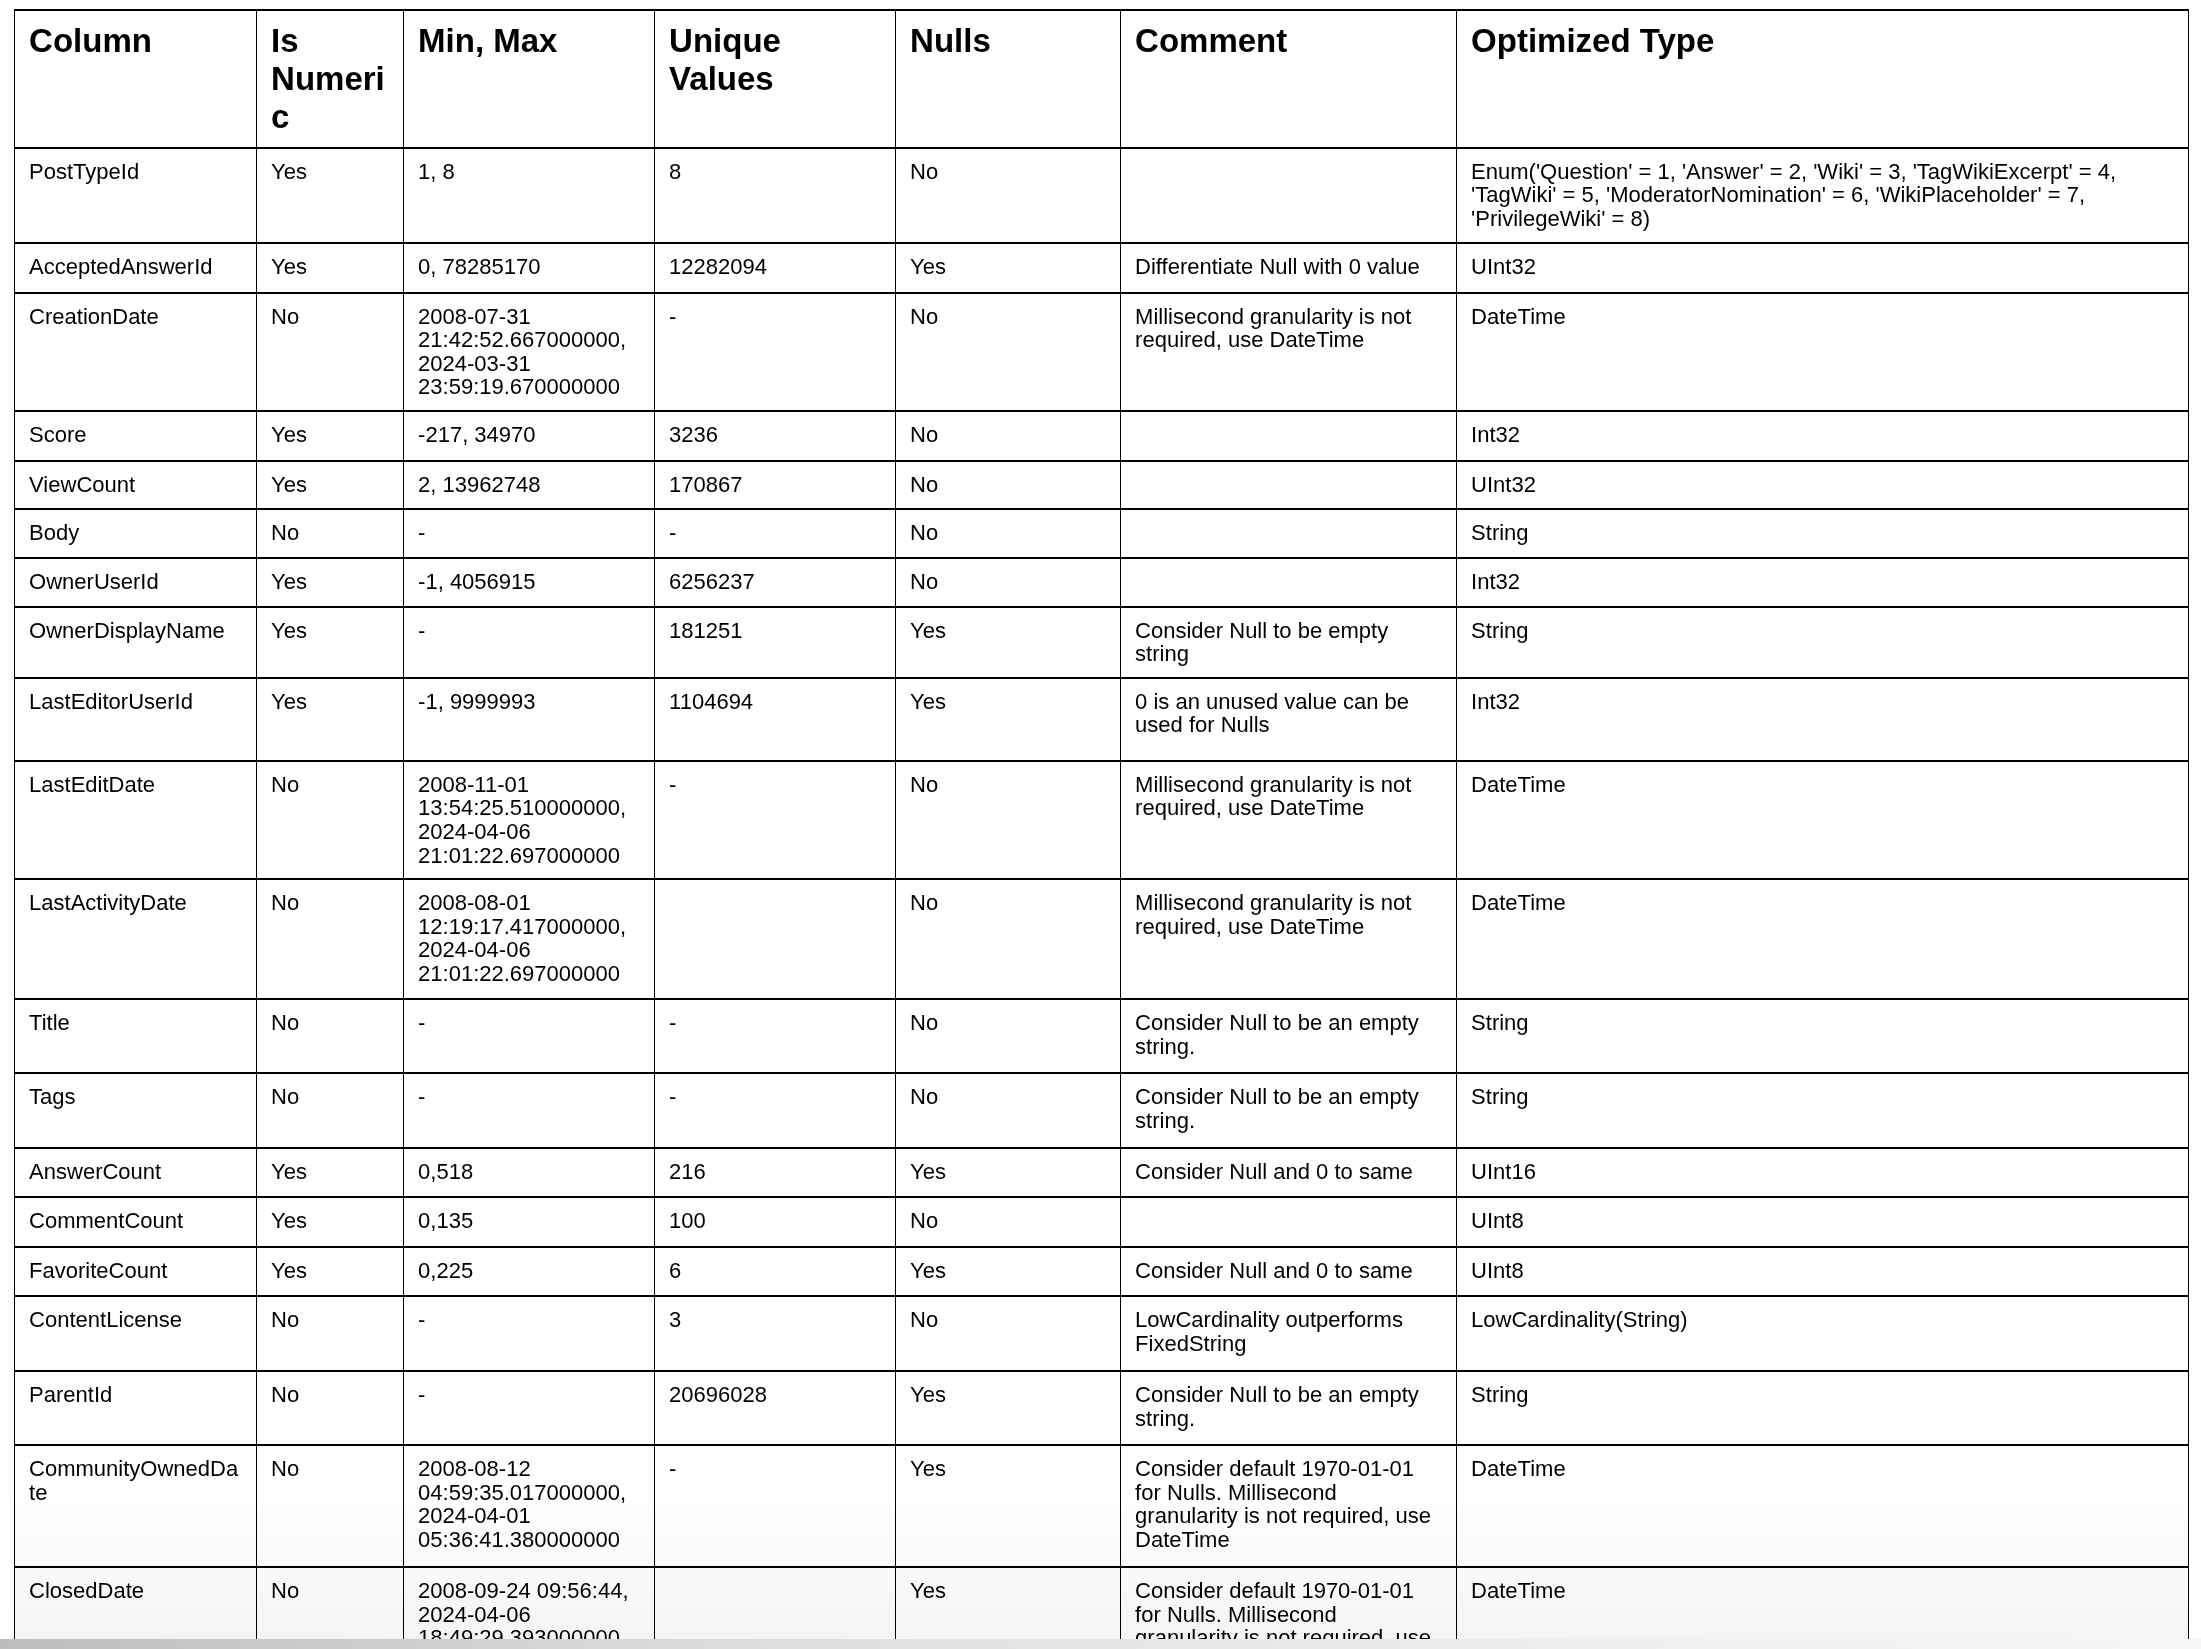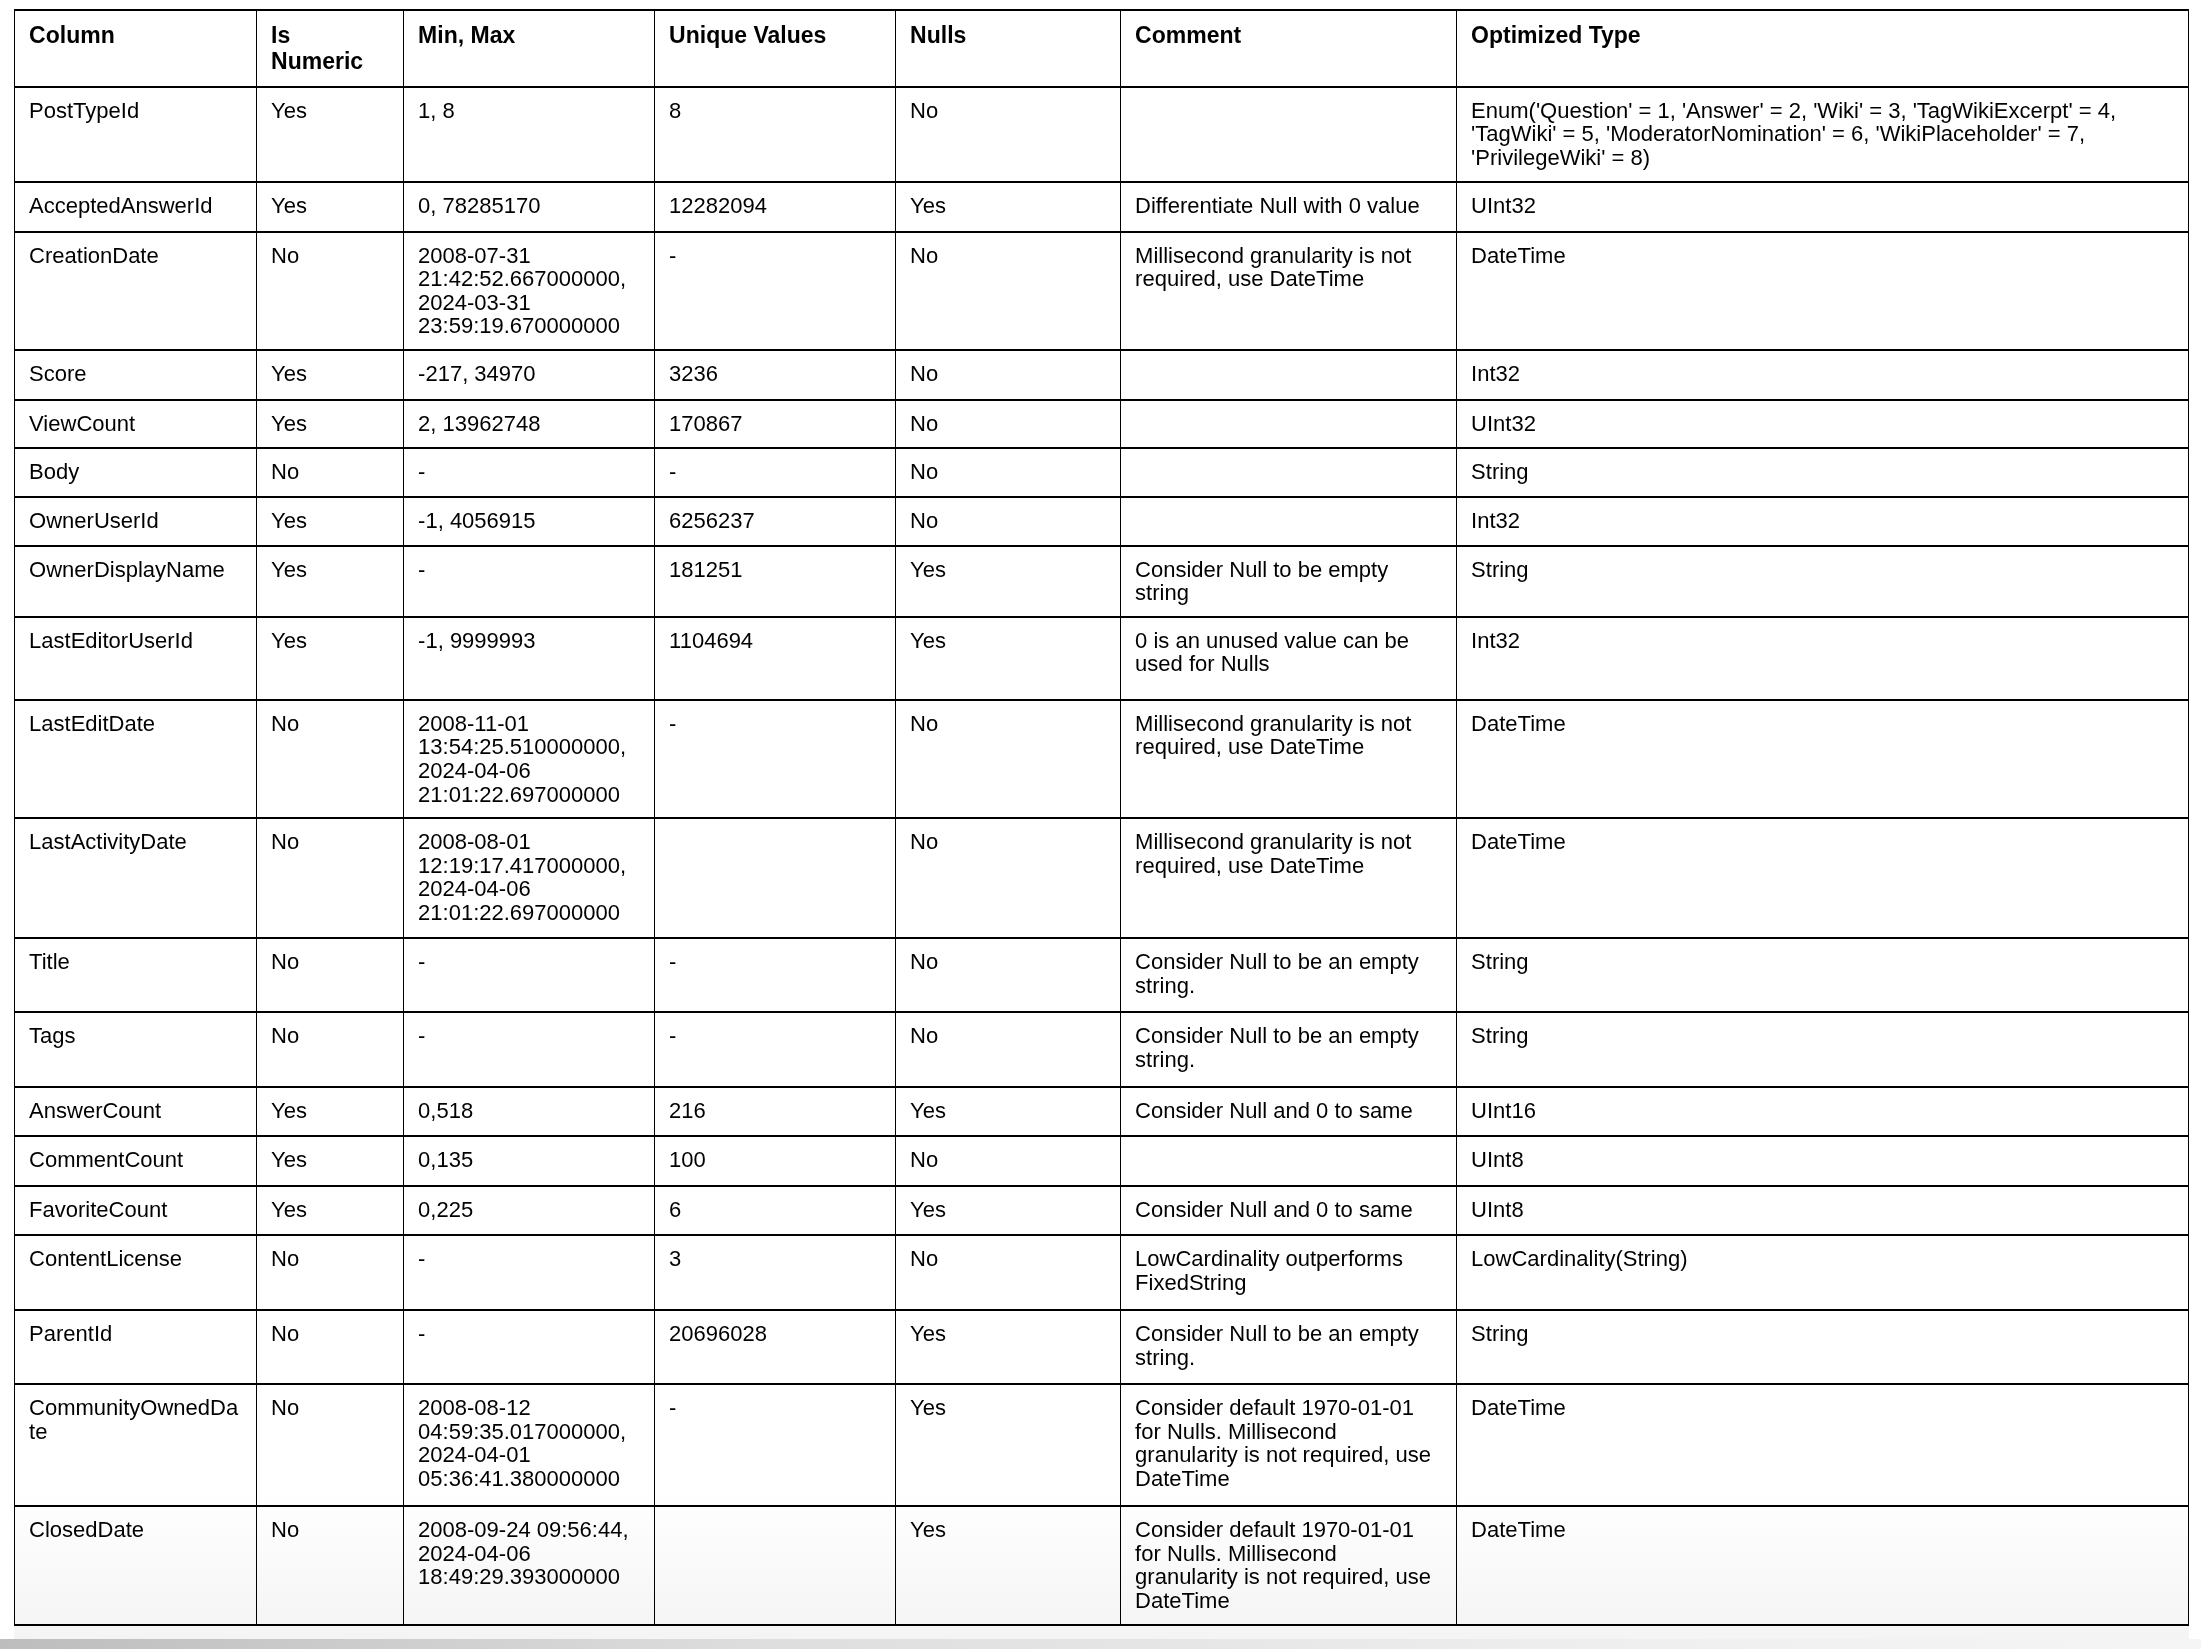--- a/index.html
+++ b/index.html
@@ -31,21 +31,21 @@
     border-top-width: 2.7px;
     border-bottom-width: 2.7px;
     vertical-align: top;
     text-align: left;
     padding: 11px 14.5px;
     box-sizing: border-box;
     word-wrap: break-word;
     overflow-wrap: break-word;
   }
   table.schema th {
-    font-size: 23px;
+    font-size: 33px;
     font-weight: bold;
     line-height: 1.15;
   }
   table.schema td {
     font-size: 22px;
     font-weight: normal;
     line-height: 23.6px;
   }
   tr.header-row { height: 73px; }
   col.c-column   { width: 242px; }

